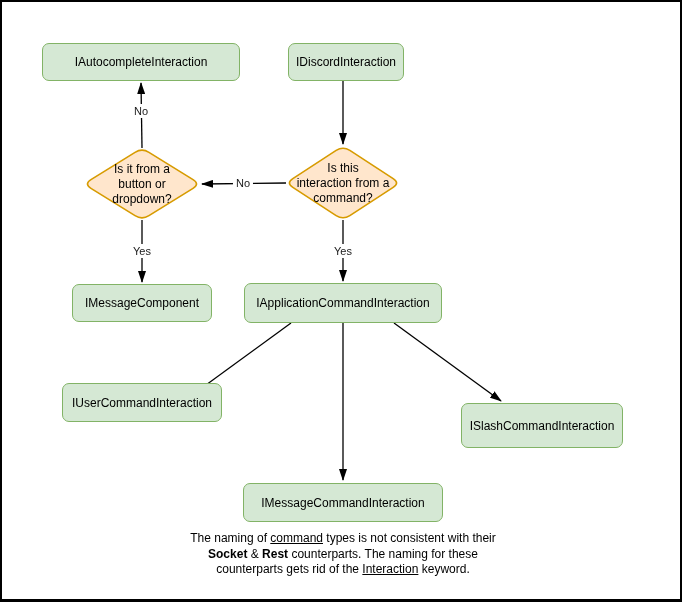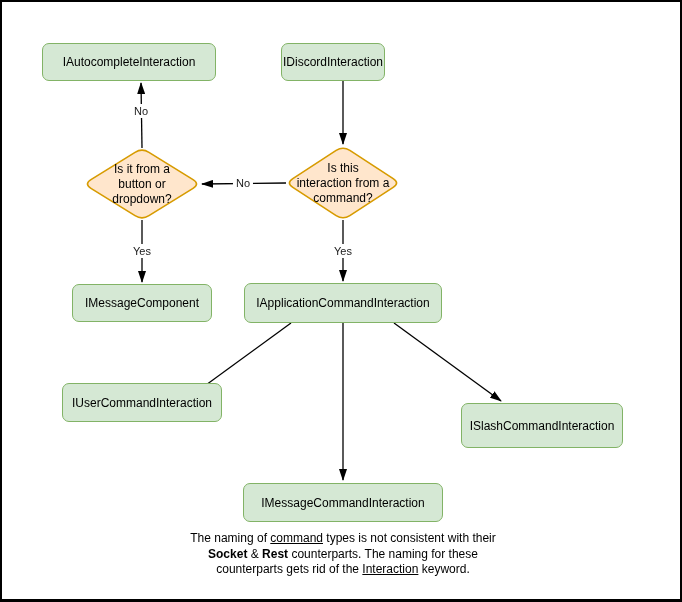--- a/index.html
+++ b/index.html
@@ -71,25 +71,25 @@
     <line x1="140" y1="146" x2="139" y2="81" stroke="#000000" stroke-width="1.3" marker-end="url(#arrow)"></line>
     <line x1="341" y1="79" x2="341" y2="142" stroke="#000000" stroke-width="1.3" marker-end="url(#arrow)"></line>
     <line x1="284" y1="181" x2="200" y2="182" stroke="#000000" stroke-width="1.3" marker-end="url(#arrow)"></line>
     <line x1="140" y1="218" x2="140" y2="280" stroke="#000000" stroke-width="1.3" marker-end="url(#arrow)"></line>
     <line x1="341" y1="218" x2="341" y2="279" stroke="#000000" stroke-width="1.3" marker-end="url(#arrow)"></line>
     <line x1="289" y1="321" x2="182" y2="399" stroke="#000000" stroke-width="1.3" marker-end="url(#arrow)"></line>
     <line x1="341" y1="321" x2="341" y2="478" stroke="#000000" stroke-width="1.3" marker-end="url(#arrow)"></line>
     <line x1="392" y1="321" x2="499" y2="399" stroke="#000000" stroke-width="1.3" marker-end="url(#arrow)"></line>
   </svg>
 
-  <div class="node" style="left:40px;top:41px;width:174px;height:38px;">
+  <div class="node" style="left:40px;top:41px;width:198px;height:38px;">
     <span>IAutocompleteInteraction</span>
   </div>
 
-  <div class="node" style="left:279px;top:41px;width:104px;height:38px;">
+  <div class="node" style="left:286px;top:41px;width:116px;height:38px;">
     <span>IDiscordInteraction</span>
   </div>
 
   <div class="node" style="left:70px;top:282px;width:140px;height:38px;">
     <span>IMessageComponent</span>
   </div>
 
   <div class="node" style="left:242px;top:281px;width:198px;height:40px;">
     <span>IApplicationCommandInteraction</span>
   </div>

